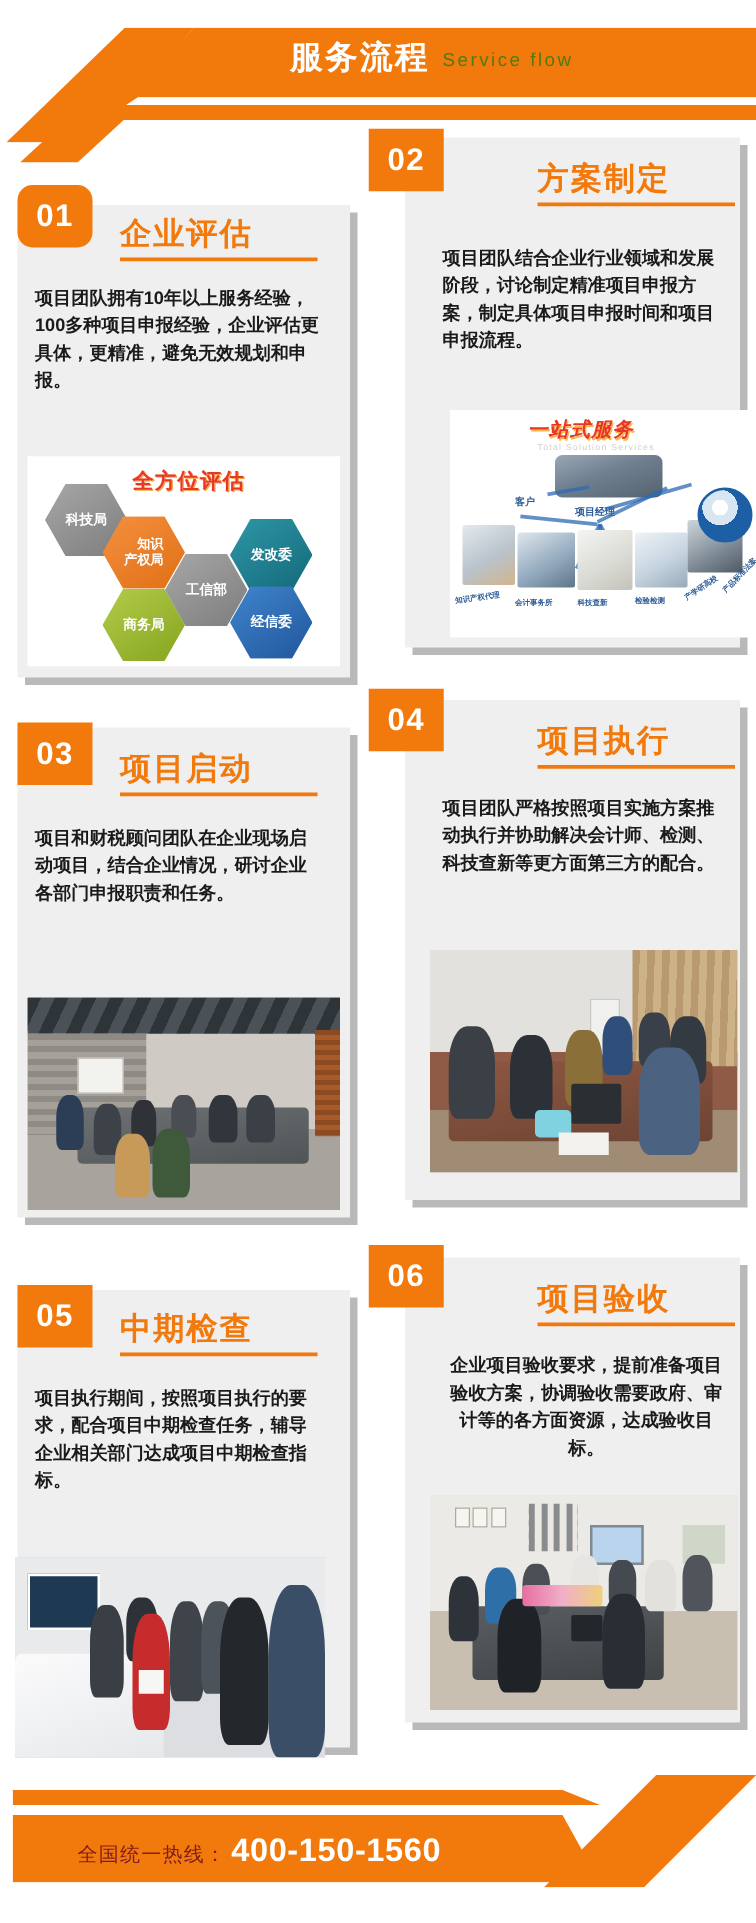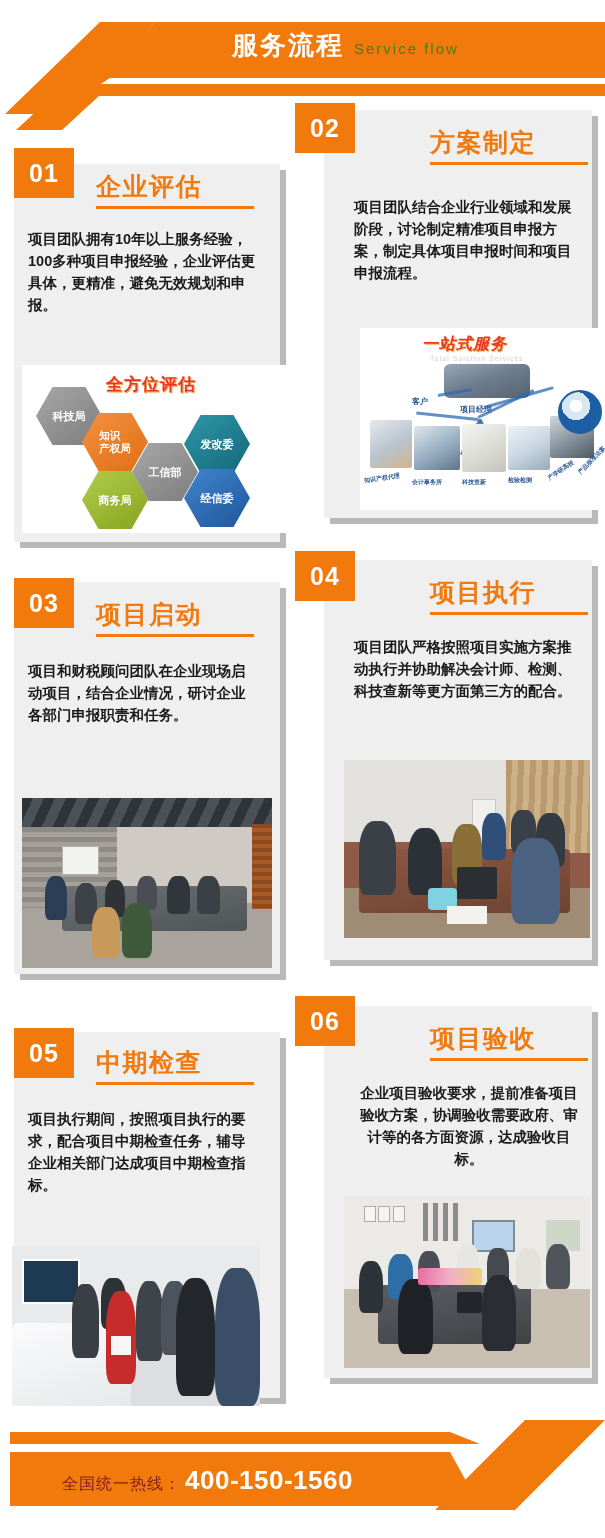--- a/index.html
+++ b/index.html
@@ -143,21 +143,21 @@
     white-space: nowrap;
   }
   .hex {
     position: absolute;
     width: 66px; height: 58px;
     -webkit-clip-path: polygon(25% 0, 75% 0, 100% 50%, 75% 100%, 25% 100%, 0 50%);
     clip-path: polygon(25% 0, 75% 0, 100% 50%, 75% 100%, 25% 100%, 0 50%);
     display: flex;
     align-items: center;
     justify-content: center;
-    text-align: left;
+    text-align: right;
     color: #ffffff;
     font-size: 11px;
     font-weight: bold;
     line-height: 13px;
   }
 
   
   .onestop {
     position: absolute;
     background: #ffffff;
@@ -276,26 +276,26 @@
   <div class="header-stripe2"></div>
   <div class="header-title-wrap">
     <span class="header-title-cn">服务流程</span>
     <span class="header-title-en">Service flow</span>
   </div>
 </div>
 
 <div class="card-shadow" style="left:20px; top:170px; width:266px; height:378px;"></div>
 <div class="card" id="card1" style="left:14px; top:164px; width:266px; height:378px;">
 </div>
-<div class="badge" style="left:14px; top:148px;">01</div>
+<div class="badge" style="left:14px; top:148px;border-radius:12px;">01</div>
 <div class="card-title" style="left:96px; top:170px;">企业评估</div>
 <div class="card-title-rule" style="left:96px; top:206px; width:158px;"></div>
 <div class="card-body" style="left:28px; top:228px; width:228px;">项目团队拥有10年以上服务经验，100多种项目申报经验，企业评估更具体，更精准，避免无效规划和申报。</div>
 
-<div class="hexwrap" style="left:22px; top:365px; width:250px; height:168px;padding-left:33px;">
+<div class="hexwrap" style="left:22px; top:365px; width:250px; height:168px;">
   <div class="hexwrap-title" style="left:84px; top:8px;">全方位评估</div>
   <div class="hex" style="left:14px; top:22px; background:linear-gradient(145deg,#a7a7a7,#7d7d7d);">
     <span>科技局</span>
   </div>
   <div class="hex" style="left:60px; top:48px; background:linear-gradient(145deg,#f49040,#e06f14); font-size:10.5px;">
     <span style="white-space:pre-line">知识
 产权局</span>
   </div>
   <div class="hex" style="left:60px; top:106px; background:linear-gradient(145deg,#b2cc49,#86a41f);">
     <span>商务局</span>

